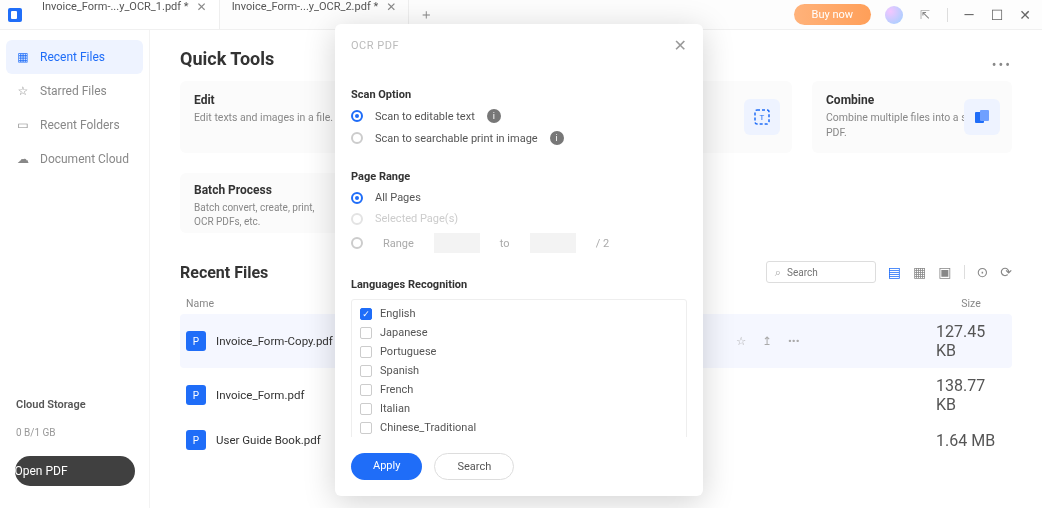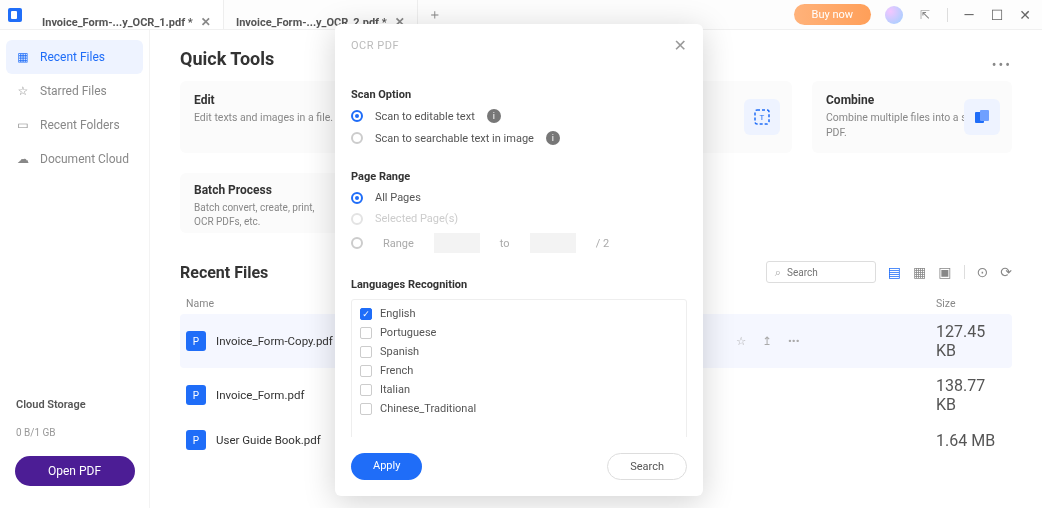--- a/index.html
+++ b/index.html
@@ -2,39 +2,39 @@
 <html><head>
 <meta charset="utf-8">
 <style>
 * { box-sizing: border-box; margin: 0; padding: 0; font-family: -apple-system, BlinkMacSystemFont, "Segoe UI", Roboto, sans-serif; }
 body { width: 1042px; height: 508px; background: #fff; position: relative; overflow: hidden; }
 
 
 .titlebar { height: 30px; display: flex; align-items: center; background: #fdfdfd; border-bottom: 1px solid #f0f0f0; }
 .app-icon { width: 30px; height: 30px; display: flex; align-items: center; justify-content: center; color: #1f6df8; }
 .tabs { display: flex; flex: 1; height: 100%; }
-.tab { display: flex; align-items: flex-end; gap: 8px; padding: 0 12px; font-size: 11px; color: #555; border-right: 1px solid #eee; height: 100%; cursor: pointer; font-weight: bold; }
+.tab { display: flex; align-items: flex-start; gap: 8px; padding: 0 12px; font-size: 11px; color: #555; border-right: 1px solid #eee; height: 100%; cursor: pointer; }
 .tab.active { background: #fff; }
 .tab .tab-close { font-size: 12px; color: #888; cursor: pointer; }
 .tab-new { display: flex; align-items: center; padding: 0 10px; color: #888; cursor: pointer; font-size: 14px; }
 .title-actions { display: flex; align-items: center; gap: 14px; padding-right: 10px; }
 .buy-pill { background: linear-gradient(90deg,#ffb27a,#ff9f59); color: #fff; font-size: 11px; padding: 4px 18px; border-radius: 12px; cursor: pointer; }
 .tb-icon { color: #888; font-size: 12px; cursor: pointer; width: 16px; text-align: center; }
 .tb-ctrl { color: #666; font-size: 14px; cursor: pointer; width: 14px; text-align: center; }
 .avatar-btn { width: 18px; height: 18px; border-radius: 50%; background: radial-gradient(circle at 30% 30%, #f3c6ff, #9bd1ff); cursor: pointer; }
 
 .shell { display: flex; height: calc(508px - 30px); }
 .sidebar { width: 150px; padding: 10px 6px; display: flex; flex-direction: column; border-right: 1px solid #f3f3f3; }
 .side-item { display: flex; align-items: center; gap: 10px; padding: 10px 10px; border-radius: 6px; font-size: 12px; color: #888; cursor: pointer; }
 .side-item.active { background: #eef3ff; color: #1f6df8; }
 .side-item-icon { width: 14px; display: inline-flex; justify-content: center; }
 .sidebar-bottom { margin-top: auto; padding: 8px 6px 4px; }
 .cloud-title { font-size: 11px; color: #555; font-weight: 600; margin: 10px 4px 6px; }
 .cloud-sub { font-size: 10px; color: #999; margin: 16px 4px 18px; }
-.open-btn { background: #4c1d95; color: #fff; width: 120px; padding: 8px 0; text-align: center; border-radius: 18px; font-size: 12px; cursor: pointer; margin: 0 auto 8px; }
+.open-btn { background: #404040; color: #fff; width: 120px; padding: 8px 0; text-align: left; border-radius: 18px; font-size: 12px; cursor: pointer; margin: 0 auto 8px; }
 .create-btn-partial { border: 0; width: 120px; text-align: center; font-size: 12px; color: #444; margin: 0 auto; cursor: pointer; }
 
 .main { flex: 1; padding: 18px 30px 0 30px; overflow: hidden; }
 .qt-row { display: flex; align-items: center; }
 .qt-title { font-size: 18px; font-weight: 700; color: #333; margin-bottom: 12px; }
 .more-dots { margin-left: auto; color: #888; cursor: pointer; letter-spacing: 2px; font-size: 14px; }
 .cards { display: flex; gap: 20px; margin-bottom: 20px; }
 .card { flex: 1; background: #fbfbfb; border-radius: 6px; padding: 12px 14px; height: 72px; position: relative; }
 .card.merged-left { flex: 0 0 168px; }
 .card.fragment { flex: 0 0 150px; }
@@ -50,21 +50,21 @@
 .recent-title { font-size: 16px; font-weight: 700; color: #333; }
 .recent-tools { margin-left: auto; display: flex; align-items: center; gap: 12px; }
 .search-box { display: flex; align-items: center; gap: 6px; border: 1px solid #ddd; border-radius: 3px; padding: 2px 8px; width: 110px; height: 22px; }
 .search-box input { border: none; outline: none; font-size: 10px; width: 70px; background: transparent; color: #555; }
 .view-icon { color: #888; cursor: pointer; font-size: 14px; }
 .view-icon.active { color: #1f6df8; }
 .vdiv { width: 1px; height: 14px; background: #ddd; }
 
 .list-header { display: flex; font-size: 10.5px; color: #888; padding: 4px 6px; }
 .col-name { flex: 1; }
-.col-size { width: 70px; text-align: left; }
+.col-size { width: 70px; text-align: center; }
 .file-row { display: flex; align-items: center; padding: 8px 6px; font-size: 11.5px; color: #333; border-radius: 4px; }
 .file-row.sel { background: #f5f7ff; }
 .file-icon { width: 20px; height: 20px; background: #1f6df8; border-radius: 3px; margin-right: 10px; display: flex; align-items: center; justify-content: center; color: #fff; font-size: 10px; }
 .file-name { flex: 1; }
 .row-actions { display: flex; gap: 16px; color: #aaa; width: 200px; justify-content: flex-start; }
 .row-actions span { cursor: pointer; }
 .file-size { width: 70px; text-align: left; color: #555; font-size: 16px; }
 
 
 .dialog { position: absolute; left: 335px; top: 24px; width: 368px; height: 472px; background: #fff; border-radius: 6px; box-shadow: 0 6px 32px rgba(0,0,0,0.18); display: flex; flex-direction: column; }
@@ -82,21 +82,21 @@
 .info-dot { width: 14px; height: 14px; border-radius: 50%; background: #777; color: #fff; font-size: 9px; display: inline-flex; align-items: center; justify-content: center; cursor: pointer; }
 .range-row { display: flex; align-items: center; gap: 20px; font-size: 11px; color: #aaa; }
 .range-row input { width: 46px; height: 20px; border: none; background: #f3f3f3; text-align: center; font-size: 11px; }
 .lang-box { border: 1px solid #eee; border-radius: 3px; height: 150px; overflow-y: auto; padding: 4px; position: relative; }
 .lang-row { display: flex; align-items: center; gap: 8px; font-size: 11px; color: #555; padding: 3px 4px; cursor: pointer; }
 .cb { width: 12px; height: 12px; border: 1px solid #ccc; border-radius: 2px; display: inline-flex; align-items: center; justify-content: center; }
 .cb.on { background: #1f6df8; border-color: #1f6df8; color: #fff; font-size: 9px; }
 .lang-box::-webkit-scrollbar { width: 6px; }
 .lang-box::-webkit-scrollbar-thumb { background: #d5dce8; border-radius: 3px; }
 .sel-langs { font-size: 11px; color: #666; margin-top: 8px; }
-.dlg-foot { display: flex; justify-content: space-between; gap: 12px; padding: 16px; }
+.dlg-foot { display: flex; justify-content: flex-start; gap: 12px; padding: 16px; }
 .btn { padding: 6px 22px; border-radius: 16px; font-size: 11px; cursor: pointer; }
 .btn-primary { background: #1f6df8; color: #fff; }
 .btn-secondary { background: #fff; color: #555; border: 1px solid #ddd; }
 </style>
 </head>
 <body>
 
 <div class="titlebar">
   <div class="app-icon">
     <svg width="16" height="16" viewBox="0 0 16 16">
@@ -248,21 +248,21 @@
   <div class="dlg-body">
     <div class="sect">
       <div class="sect-title">Scan Option</div>
       <div class="radio-row">
         <span class="radio on"></span>
         <span>Scan to editable text</span>
         <span class="info-dot">i</span>
       </div>
       <div class="radio-row">
         <span class="radio"></span>
-        <span>Scan to searchable text in image</span>
+        <span>Scan to searchable print in image</span>
         <span class="info-dot">i</span>
       </div>
     </div>
 
     <div class="sect">
       <div class="sect-title">Page Range</div>
       <div class="radio-row">
         <span class="radio on"></span>
         <span>All Pages</span>
       </div>
@@ -282,20 +282,24 @@
 
     <div class="sect">
       <div class="sect-title">Languages Recognition</div>
       <div class="lang-box">
         <div class="lang-row">
             <span class="cb on">✓</span>
             <span>English</span>
           </div>
         <div class="lang-row">
             <span class="cb"></span>
+            <span>Japanese</span>
+          </div>
+        <div class="lang-row">
+            <span class="cb"></span>
             <span>Portuguese</span>
           </div>
         <div class="lang-row">
             <span class="cb"></span>
             <span>Spanish</span>
           </div>
         <div class="lang-row">
             <span class="cb"></span>
             <span>French</span>
           </div>

